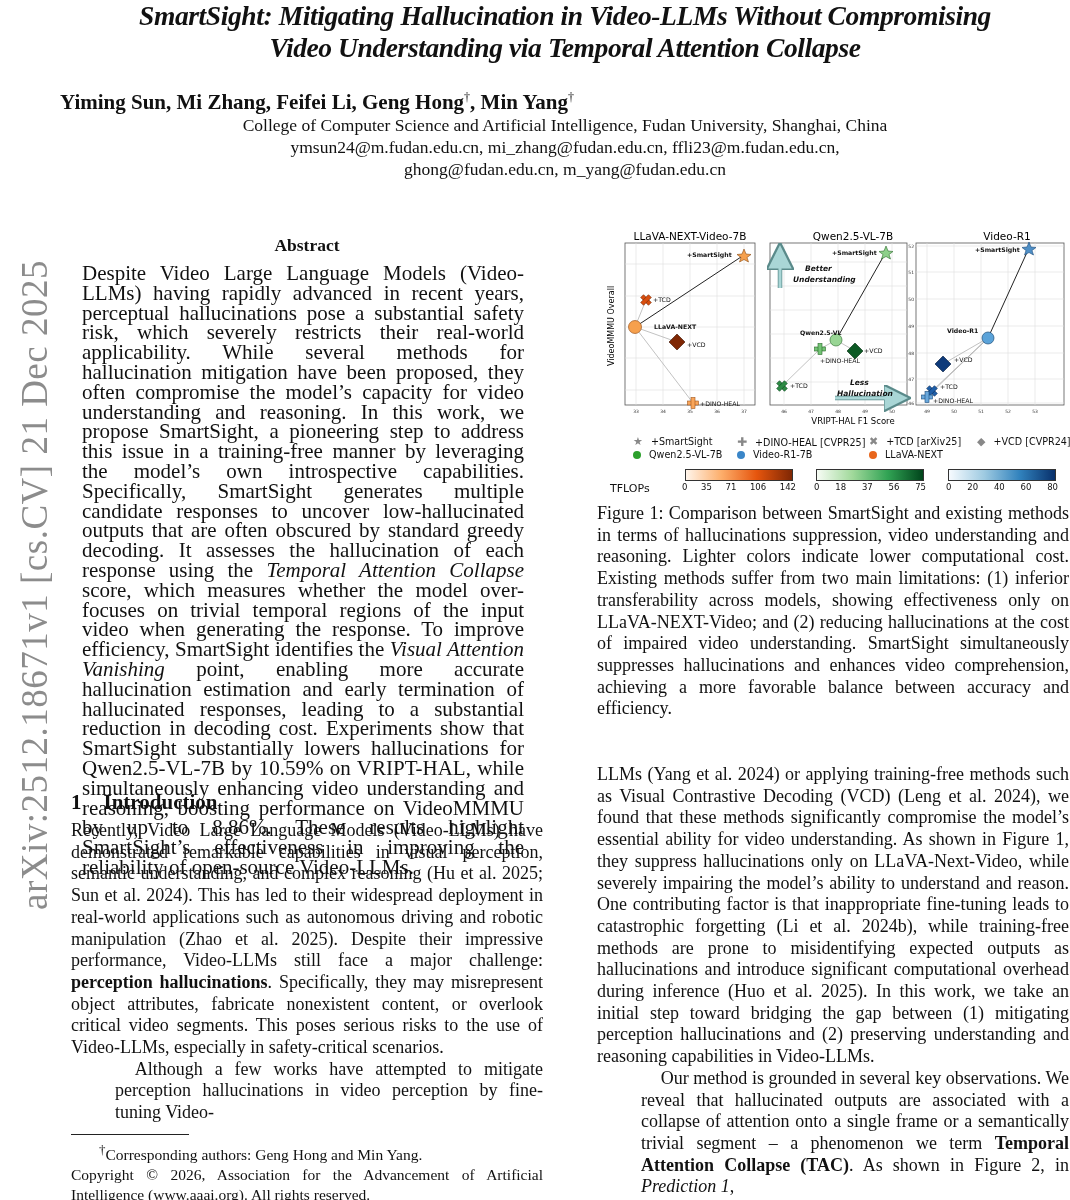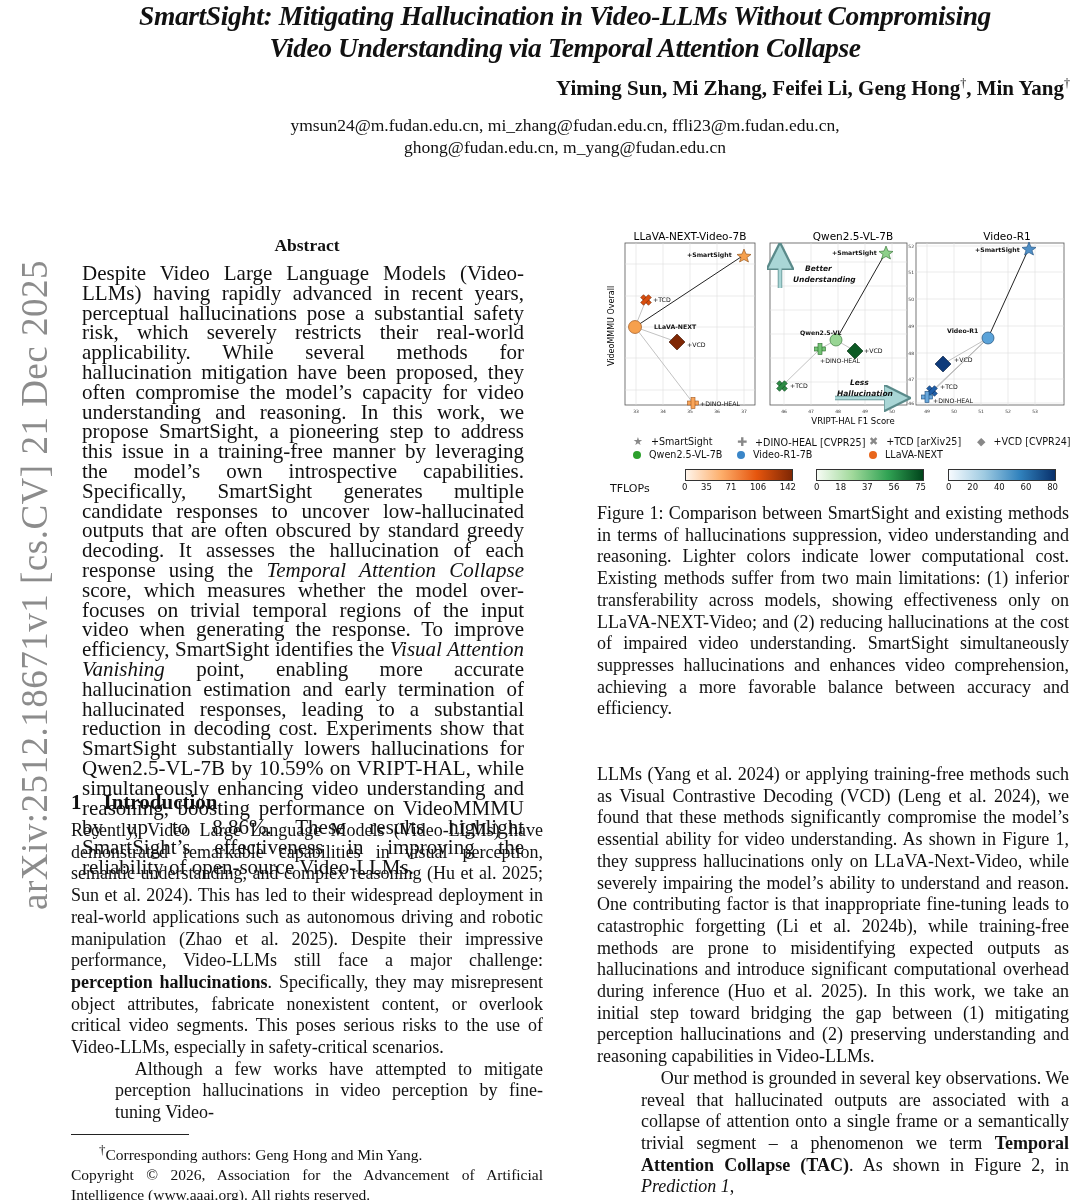--- a/index.html
+++ b/index.html
@@ -1,21 +1,21 @@
 <!DOCTYPE html>
 <html><head>
 <meta charset="utf-8">
 <style>
   html, body { margin:0; padding:0; background:#fff; }
   body { width:1070px; height:1200px; position:relative; overflow:hidden;
          font-family:"Liberation Serif","DejaVu Serif",serif; color:#111; }
   .abs { position:absolute; }
   .title { left:60px; width:1010px; top:0; text-align:center; font-weight:bold;
            font-size:27.5px; line-height:32px; letter-spacing:-0.4px;font-style:italic; }
-  .authors { left:60px; width:1010px; top:76px; text-align:right; font-weight:bold; font-size:21px; }
+  .authors { left:60px; width:1010px; top:90px; text-align:left; font-weight:bold; font-size:21px; }
   .authors sup { font-size:12px; font-weight:normal; }
   .affil { left:60px; width:1010px; top:114px; text-align:center; font-size:17.5px; line-height:22px; }
   .arxiv { left:-312px; top:560px; width:700px; height:50px; transform:rotate(-90deg);
            font-size:37px; color:#8c8c8c; text-align:center; white-space:nowrap; letter-spacing:0.5px; }
   .col { font-size:18px; line-height:21.7px; text-align:justify; hyphens:manual; }
   .right { left:597px; width:472px; }
   .abstract-h { left:71px; width:472px; top:235px; text-align:center; font-weight:bold; font-size:17.5px; }
   .abstract { top:264px; left:82px; width:442px; font-size:21px; line-height:19.8px; }
   .sec-h { left:71px; width:472px; top:790px; text-align:left; font-weight:bold; font-size:21px; }
   .sec-h .num { margin-right:22px; }
@@ -39,20 +39,21 @@
 <body>
 
 <div class="abs title">
   <div>SmartSight: Mitigating Hallucination in Video-LLMs Without Compromising</div>
   <div>Video Understanding via Temporal Attention Collapse</div>
 </div>
 <div class="abs authors">
   <span>Yiming Sun, Mi Zhang, Feifei Li, Geng Hong</span><sup>†</sup><span>, Min Yang</span><sup>†</sup>
 </div>
 <div class="abs affil">
+  <div>College of Computer Science and Artificial Intelligence, Fudan University, Shanghai, China</div>
   <div>ymsun24@m.fudan.edu.cn, mi_zhang@fudan.edu.cn, ffli23@m.fudan.edu.cn,</div>
   <div>ghong@fudan.edu.cn, m_yang@fudan.edu.cn</div>
 </div>
 
 <div class="abs arxiv">arXiv:2512.18671v1  [cs.CV]  21 Dec 2025</div>
 
 <div class="abs abstract-h">Abstract</div>
 <div class="abs col abstract"><span>Despite Video Large Language Models (Video-LLMs) having rapidly advanced in recent years, perceptual hallucinations pose a substantial safety risk, which severely restricts their real-world applicability. While several methods for hallucination mitigation have been proposed, they often compromise the model’s capacity for video understanding and reasoning. In this work, we propose SmartSight, a pioneering step to address this issue in a training-free manner by leveraging the model’s own introspective capabilities. Specifically, SmartSight generates multiple candidate responses to uncover low-hallucinated outputs that are often obscured by standard greedy decoding. It assesses the hallucination of each response using the </span><i>Temporal Attention Collapse</i><span> score, which measures whether the model over-focuses on trivial temporal regions of the input video when generating the response. To improve efficiency, SmartSight identifies the </span><i>Visual Attention Vanishing</i><span> point, enabling more accurate hallucination estimation and early termination of hallucinated responses, leading to a substantial reduction in decoding cost. Experiments show that SmartSight substantially lowers hallucinations for Qwen2.5-VL-7B by 10.59% on VRIPT-HAL, while simultaneously enhancing video understanding and reasoning, boosting performance on VideoMMMU by up to 8.86%. These results highlight SmartSight’s effectiveness in improving the reliability of open-source Video-LLMs.</span></div>
 
 <div class="abs sec-h">

